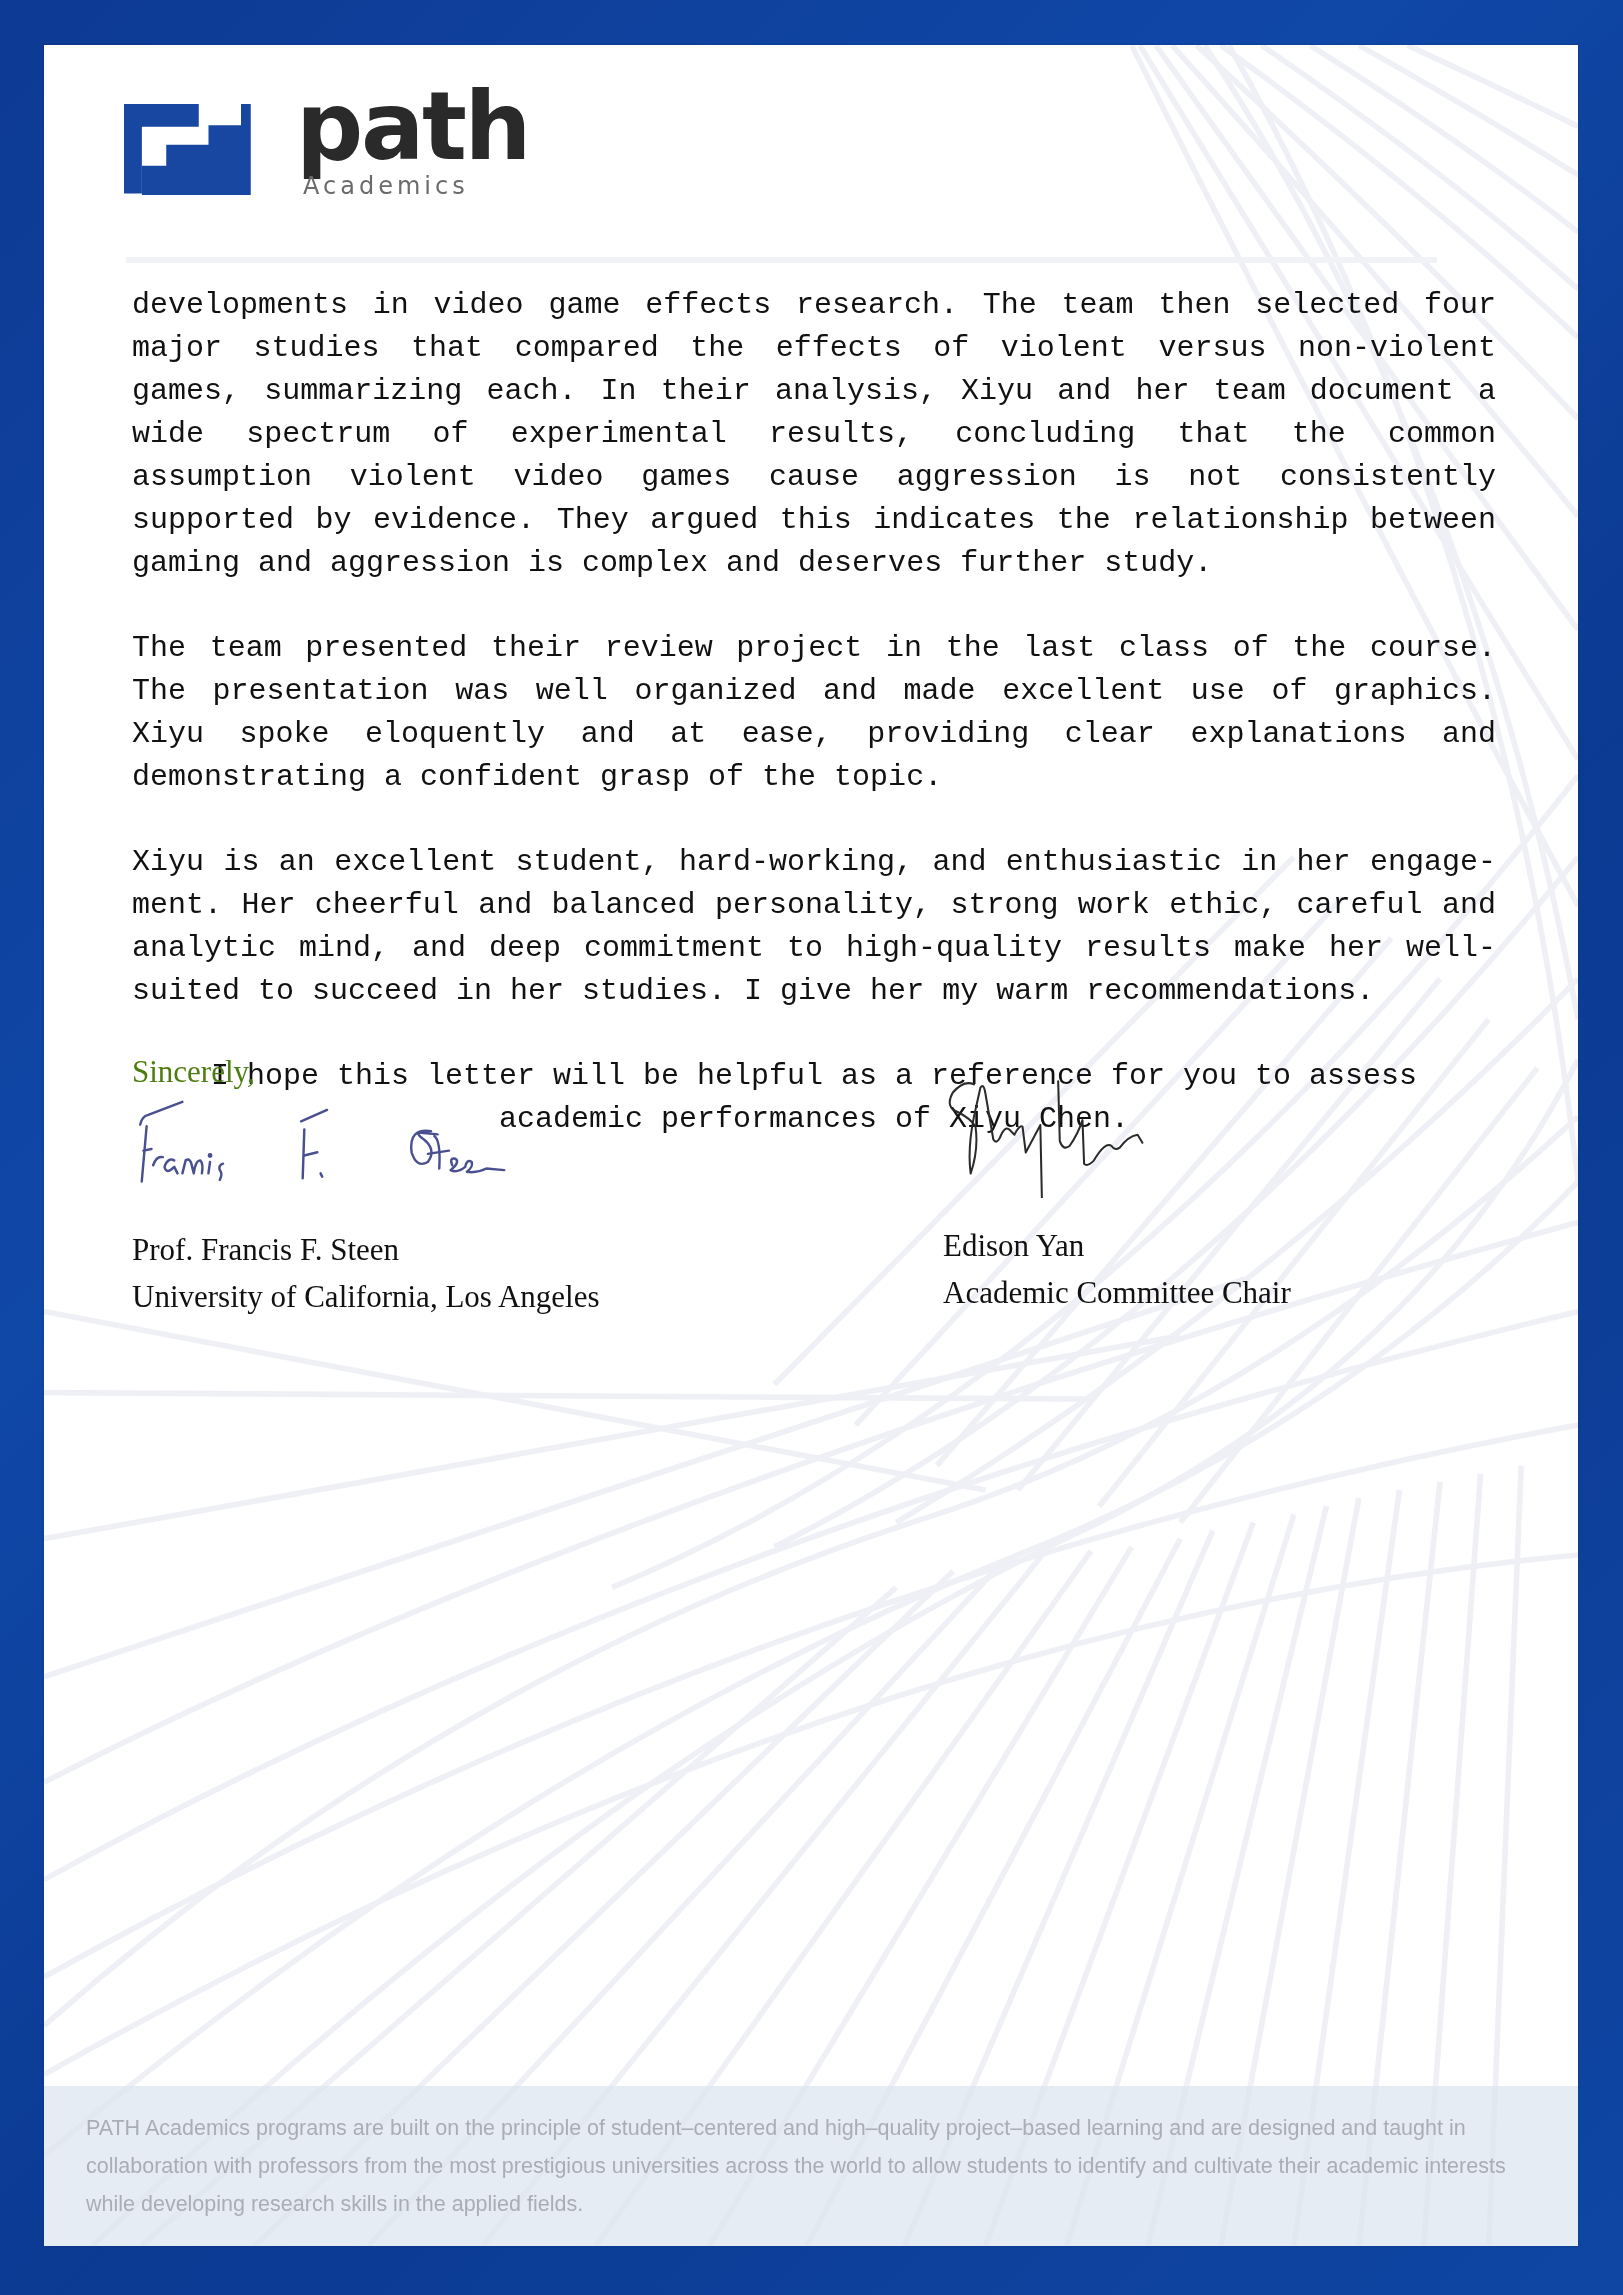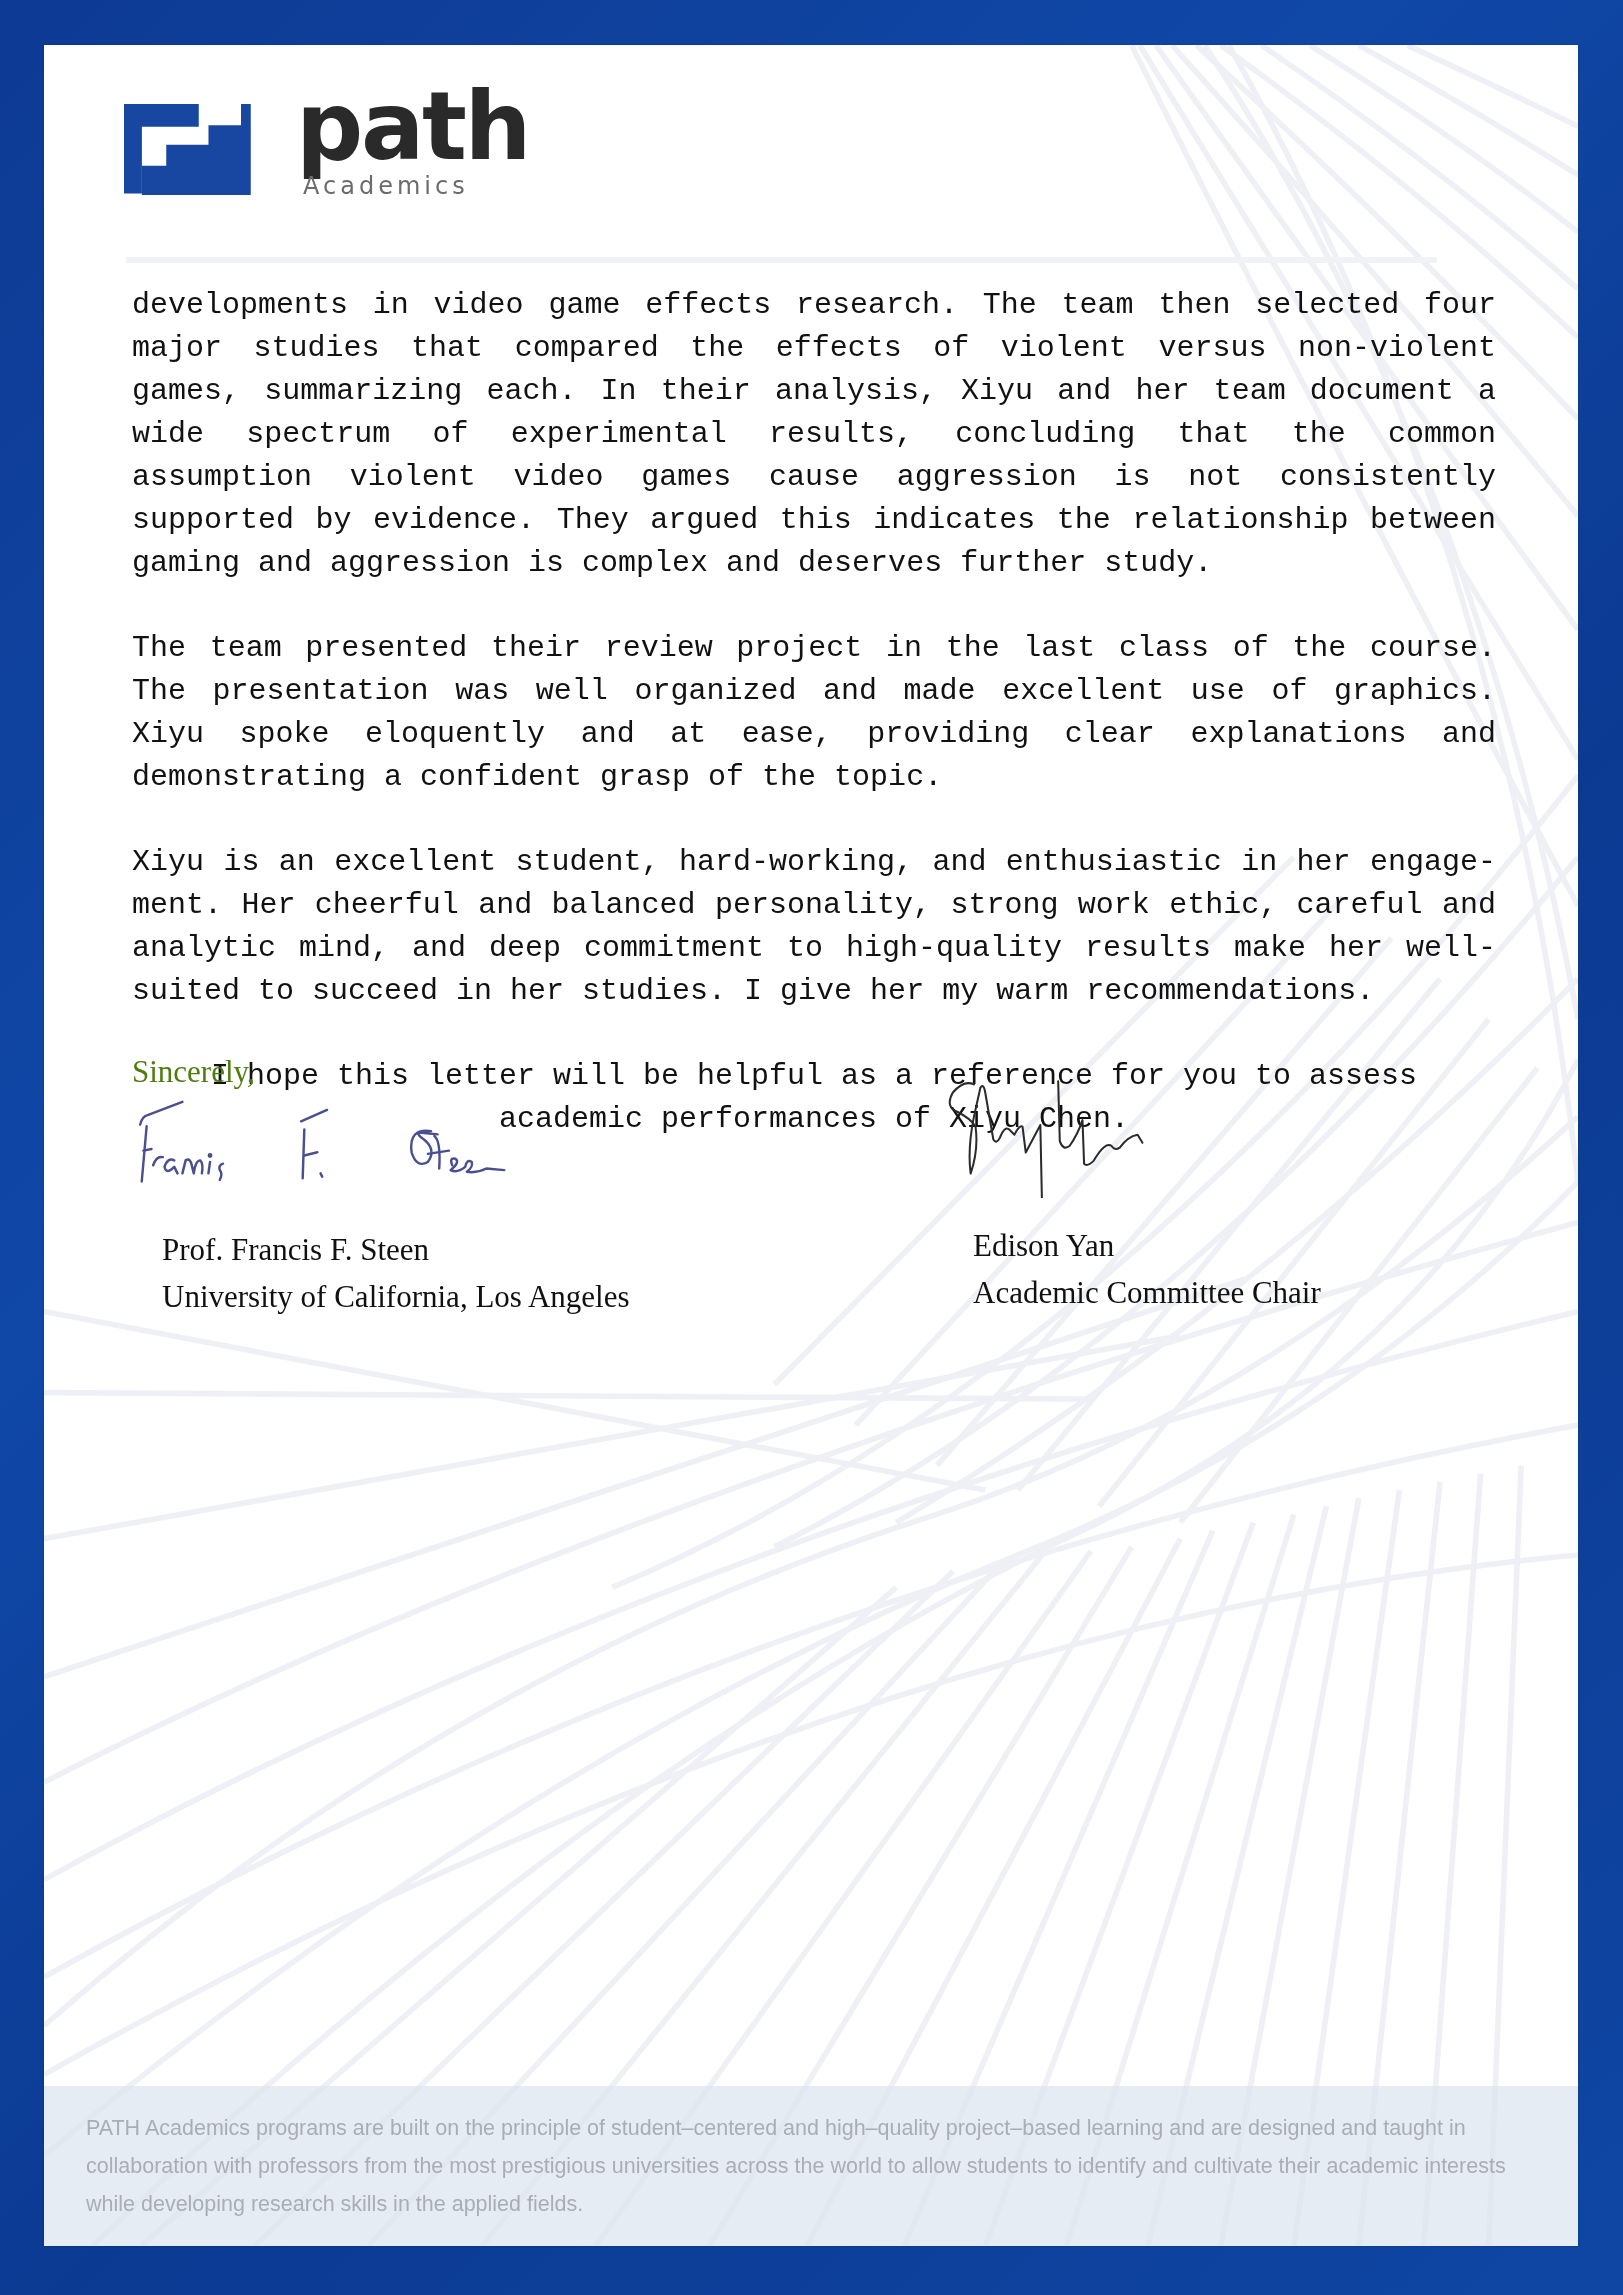--- a/index.html
+++ b/index.html
@@ -35,21 +35,21 @@
       font-size: 30px; line-height: 43px; color: #111111;
     }
     .body-text p { margin: 0 0 42px 0; text-align: justify; font-family: Liberation Mono, monospace; }
     .body-text p.nojust { text-align: center; }
     .closing { position: absolute; left: 88px; top: 1011px; font-size: 31px; color: #4d7c0f; line-height: 1; }
     .sig-left { position: absolute; left: 88px; top: 1047px; width: 382px; height: 114px; }
     .sig-right { position: absolute; left: 891px; top: 1015px; width: 235px; height: 138px; }
     .signer {
       position: absolute; font-size: 31px; line-height: 47px; color: #111;
     }
-    .signer div { white-space: nowrap; margin-left: 30px; }
+    .signer div { white-space: nowrap; }
     .signer-left { left: 88px; top: 1181px; }
     .signer-right { left: 899px; top: 1177px; }
     .footer {
       position: absolute; left: 0; top: 2041px; width: 1534px; height: 178px;
       background: rgba(220, 228, 240, 0.72);
     }
     .footer-text {
       position: absolute; left: 42px; top: 23px; width: 1453px;
       font-family: "Liberation Sans", sans-serif; font-size: 21.5px; line-height: 38px;
       color: #a8adb6;

